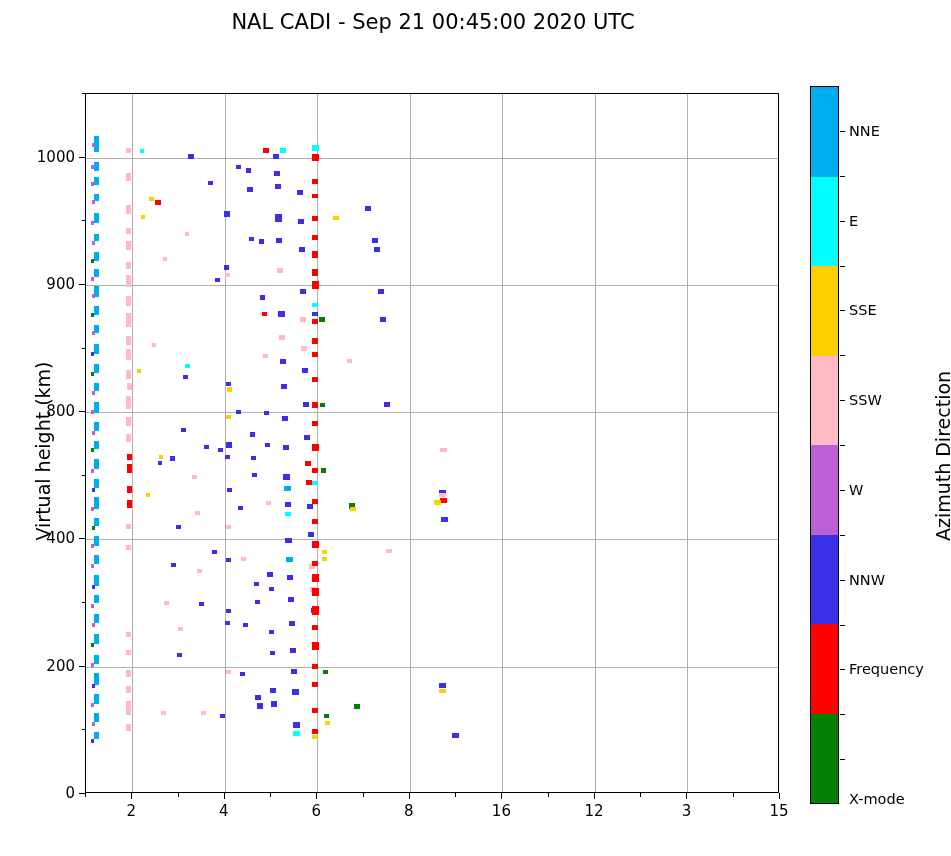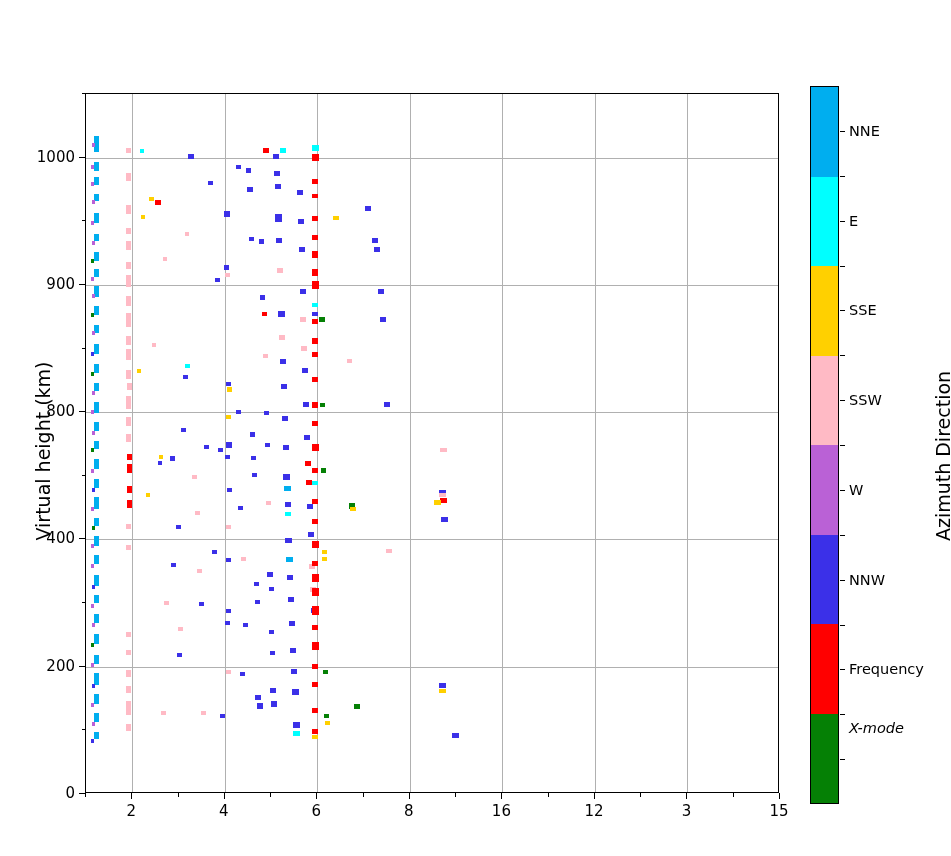--- a/index.html
+++ b/index.html
@@ -153,20 +153,21 @@
     color: #000;
     transform: rotate(-90deg);
     transform-origin: 50% 50%;
   }
 </style>
 </head>
 <body>
 
 <div id="figure">
 
+  <div id="plot-title">NAL CADI - Sep 21 00:45:00 2020 UTC</div>
 
   <div id="axes">
       <div class="gridline-v" style="left: 46.2667px;"></div>
       <div class="gridline-v" style="left: 138.8px;"></div>
       <div class="gridline-v" style="left: 231.333px;"></div>
       <div class="gridline-v" style="left: 323.867px;"></div>
       <div class="gridline-v" style="left: 416.4px;"></div>
       <div class="gridline-v" style="left: 508.933px;"></div>
       <div class="gridline-v" style="left: 601.467px;"></div>
       <div class="gridline-h" style="top: 572.727px;"></div>
@@ -523,18 +524,18 @@
       <div class="cb-tick" style="top: 489.875px;"></div>
       <div class="cb-label" style="top: 489.875px;">W</div>
       <div class="cb-tick" style="top: 445px;"></div>
       <div class="cb-tick" style="top: 579.625px;"></div>
       <div class="cb-label" style="top: 579.625px;">NNW</div>
       <div class="cb-tick" style="top: 534.75px;"></div>
       <div class="cb-tick" style="top: 669.375px;"></div>
       <div class="cb-label" style="top: 669.375px;">Frequency</div>
       <div class="cb-tick" style="top: 624.5px;"></div>
       <div class="cb-tick" style="top: 759.125px;"></div>
-      <div class="cb-label" style="top: 728px; font-style: italic;">X-mode</div>
+      <div class="cb-label" style="top: 799px;">X-mode</div>
       <div class="cb-tick" style="top: 714.25px;"></div>
     </div>
   <div id="cb-title">Azimuth Direction</div>
 
 </div>
 
 </body></html>

